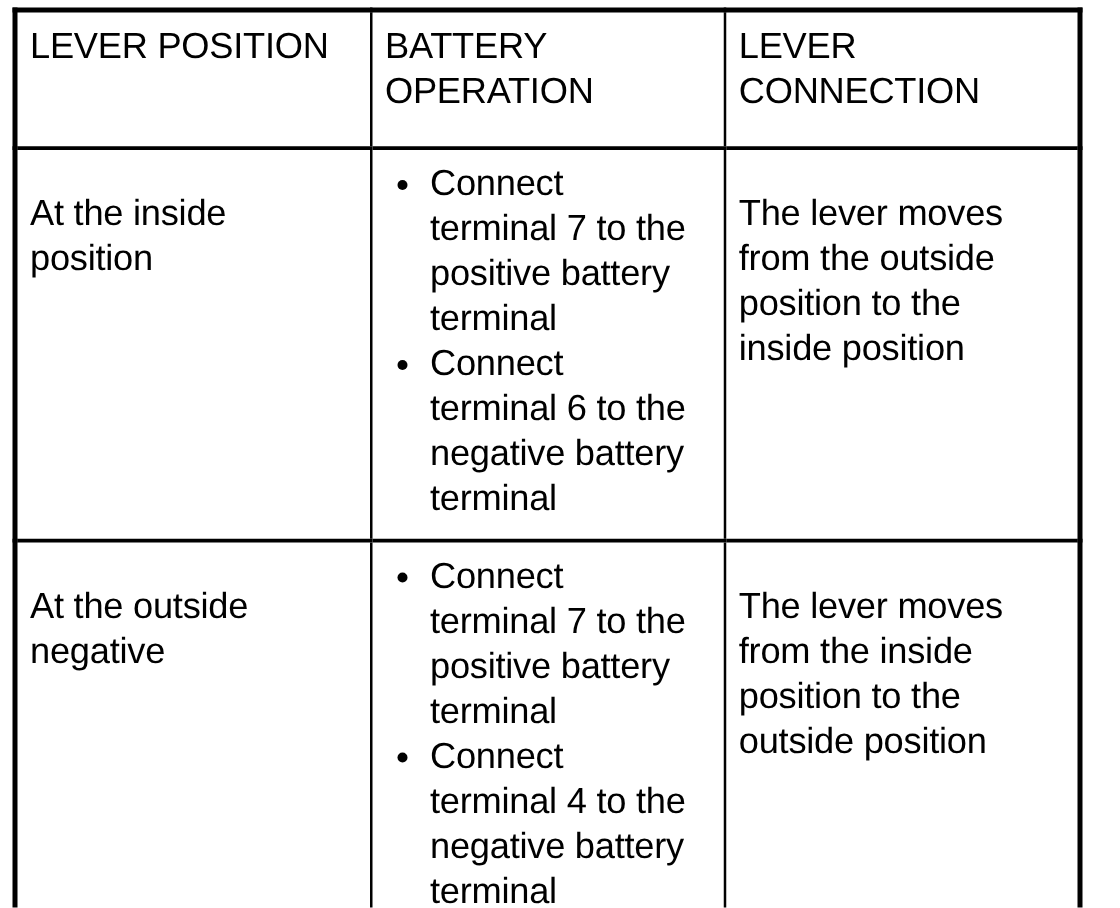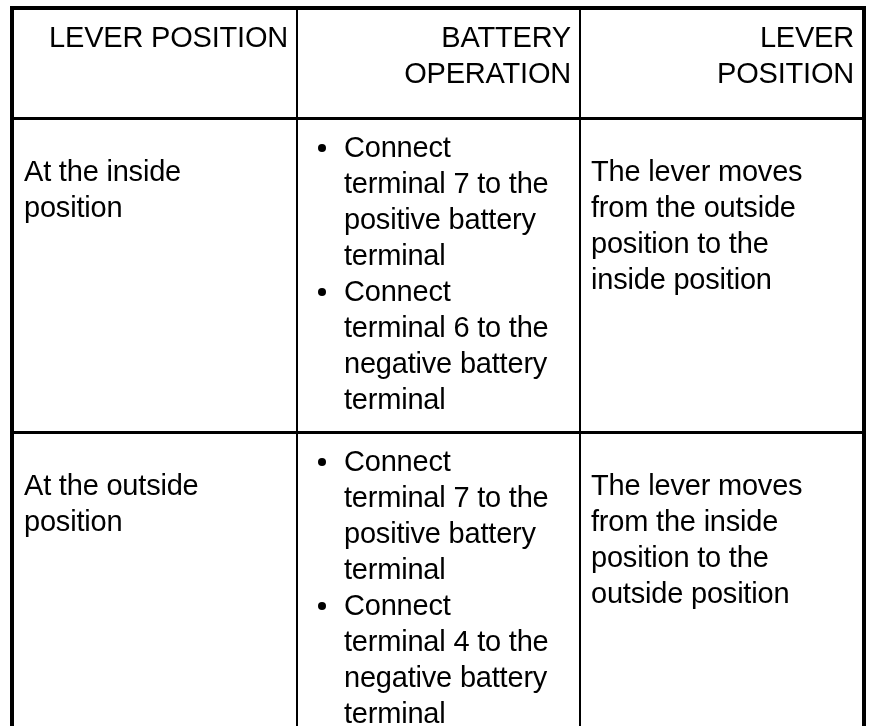--- a/index.html
+++ b/index.html
@@ -52,21 +52,20 @@
   }
 
   .cell-pad {
     padding: 9px 8px 10px 10px;
     font-size: 29px;
     line-height: 36px;
     letter-spacing: -0.2px;
   }
   .head-cell .cell-pad {
     padding-bottom: 26px;
-    text-align: right;
   }
   .head-text {
     display: block;
     white-space: pre-line;
     font-weight: 400;
   }
   .body-text {
     display: block;
     white-space: pre-line;
     margin-top: 24px;
@@ -125,21 +124,21 @@
         </th>
         <th class="head-cell">
           <div class="cell-pad">
             <span class="head-text">BATTERY
 OPERATION</span>
           </div>
         </th>
         <th class="head-cell">
           <div class="cell-pad">
             <span class="head-text">LEVER
-POSITION</span>
+CONNECTION</span>
           </div>
         </th>
       </tr>
     </thead>
 
     <tbody>
 
       <tr>
         <td class="row-1-cell">
           <div class="cell-pad">
@@ -174,21 +173,21 @@
 position to the
 inside position</span>
           </div>
         </td>
       </tr>
 
       <tr>
         <td class="row-2-cell">
           <div class="cell-pad">
             <span class="body-text">At the outside
-position</span>
+negative</span>
           </div>
         </td>
         <td class="row-2-cell">
           <div class="c2-pad">
             <ul class="bullets">
               <li>
                 <span class="dot"></span>
                 <span class="li-text">Connect
 terminal 7 to the
 positive battery

